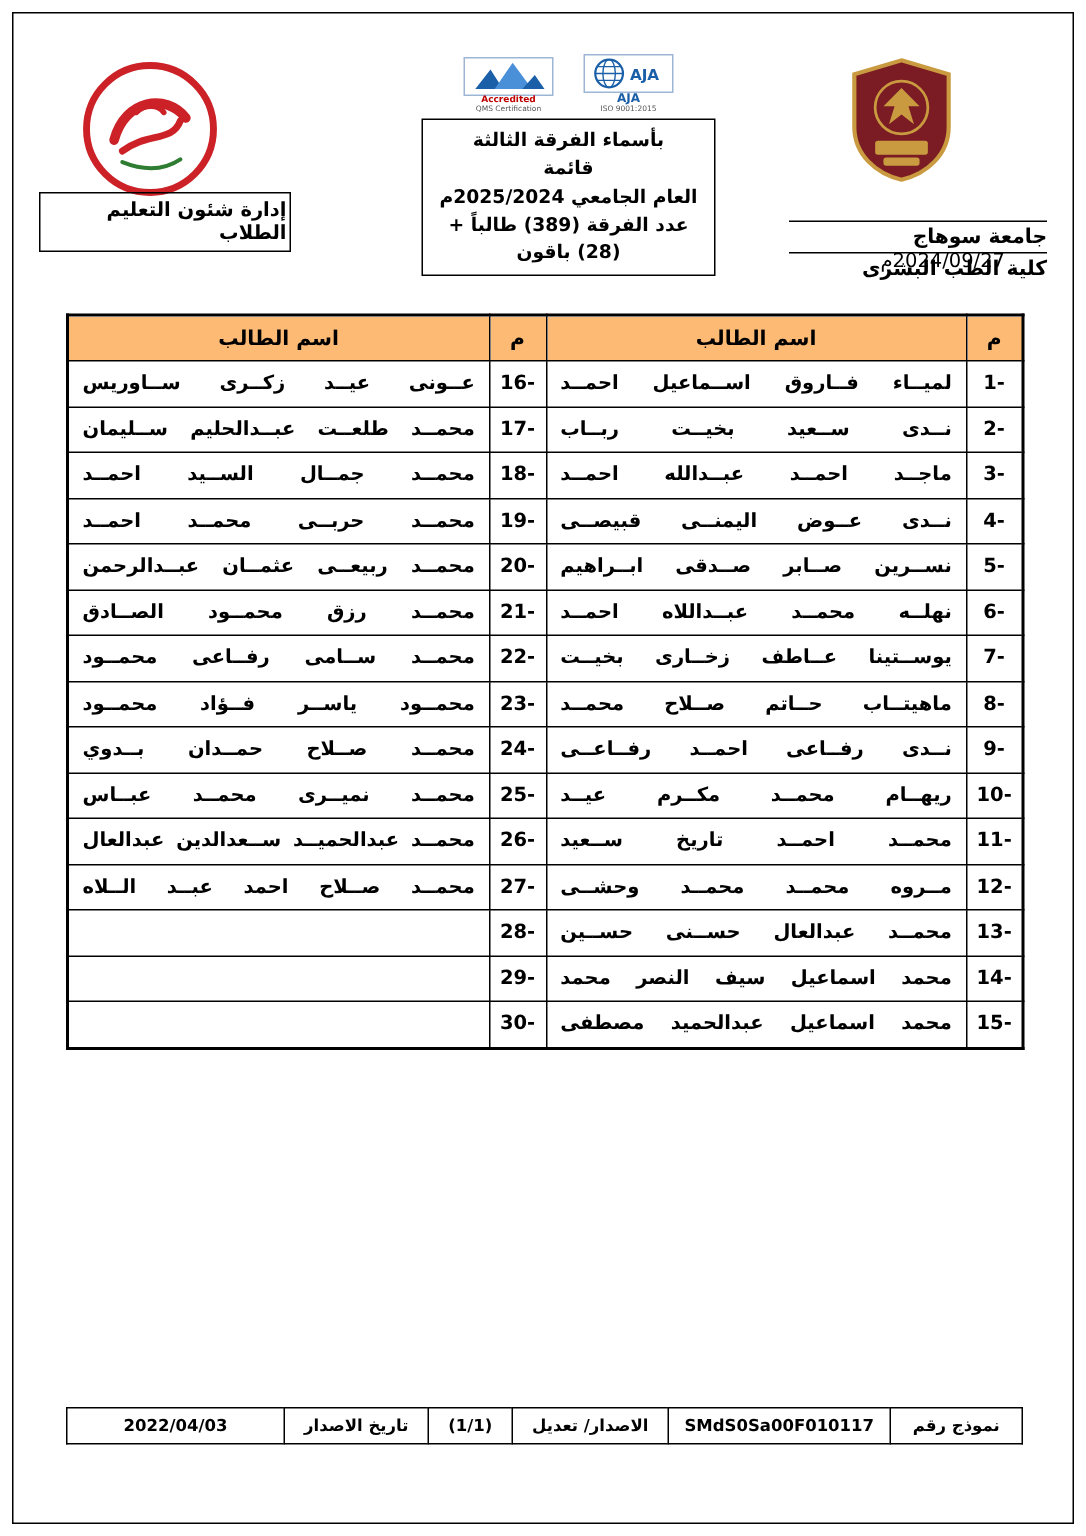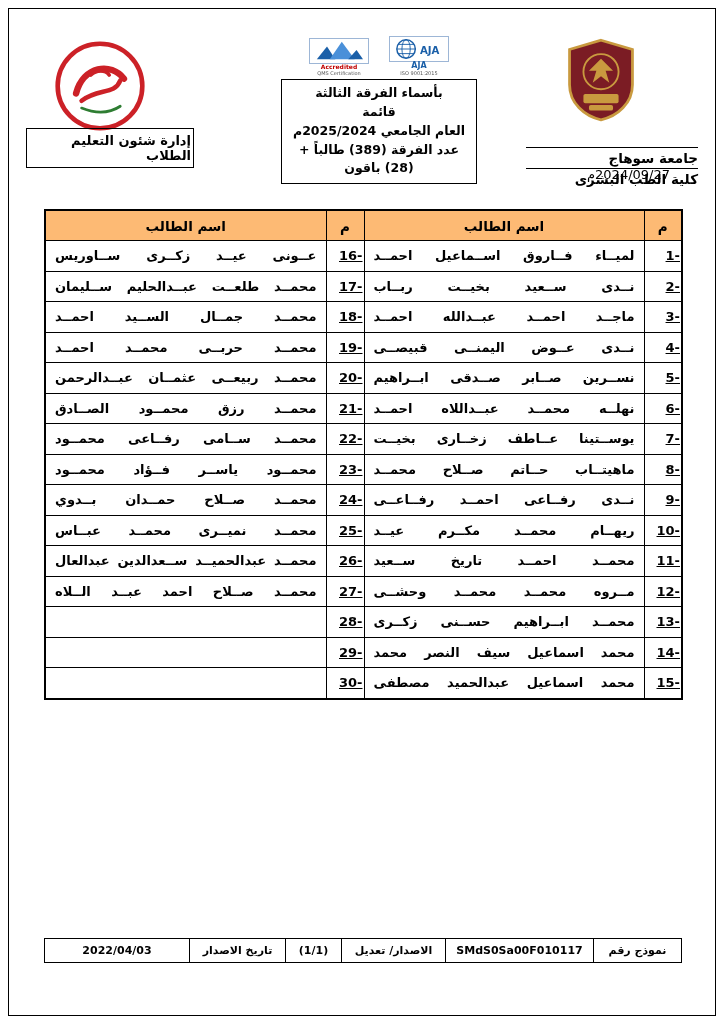--- a/index.html
+++ b/index.html
@@ -30,21 +30,21 @@
   .issue-date{position:absolute;right:54px;top:167px;font-size:13px;direction:rtl;}
   .group-title{position:absolute;left:0;top:185px;width:100%;text-align:center;
                font-size:13.5px;text-decoration:underline;direction:rtl;}
 
   
   table.students{position:absolute;left:44px;top:209px;width:637px;border-collapse:collapse;
                  direction:rtl;table-layout:fixed;border:2px solid #000;}
   .students th,.students td{border:1px solid #000;overflow:hidden;}
   .students th{background:#fdba74;height:27px;font-size:13.5px;font-weight:bold;text-align:center;}
   .students td{height:27.5px;font-weight:bold;font-size:13px;white-space:nowrap;}
-  .students td.num{text-align:right;direction:ltr;text-decoration:underline;}
+  .students td.num{text-align:center;direction:ltr;}
   .students td.name{text-align:justify;text-align-last:justify;padding:0 9px;direction:rtl;}
 
   
   table.footer{position:absolute;left:44px;top:938px;width:637px;border-collapse:collapse;
                direction:rtl;table-layout:fixed;border:1.4px solid #000;}
   .footer td{border:1px solid #000;height:21px;text-align:center;font-weight:bold;
              font-size:11px;white-space:nowrap;overflow:hidden;}
 </style>
 </head>
 <body>
@@ -195,21 +195,21 @@
           <td class="name">محمــد عبدالحميــد ســعدالدين عبدالعال</td>
         </tr>
         <tr>
           <td class="num">12-</td>
           <td class="name">مــروه محمــد محمــد وحشــى</td>
           <td class="num">27-</td>
           <td class="name">محمــد صــلاح احمد عبــد الــلاه</td>
         </tr>
         <tr>
           <td class="num">13-</td>
-          <td class="name">محمــد ابــراهيم حســنى زكــرى</td>
+          <td class="name">محمــد عبدالعال حســنى حســين</td>
           <td class="num">28-</td>
           <td class="name"></td>
         </tr>
         <tr>
           <td class="num">14-</td>
           <td class="name">محمد اسماعيل سيف النصر محمد</td>
           <td class="num">29-</td>
           <td class="name"></td>
         </tr>
         <tr>

